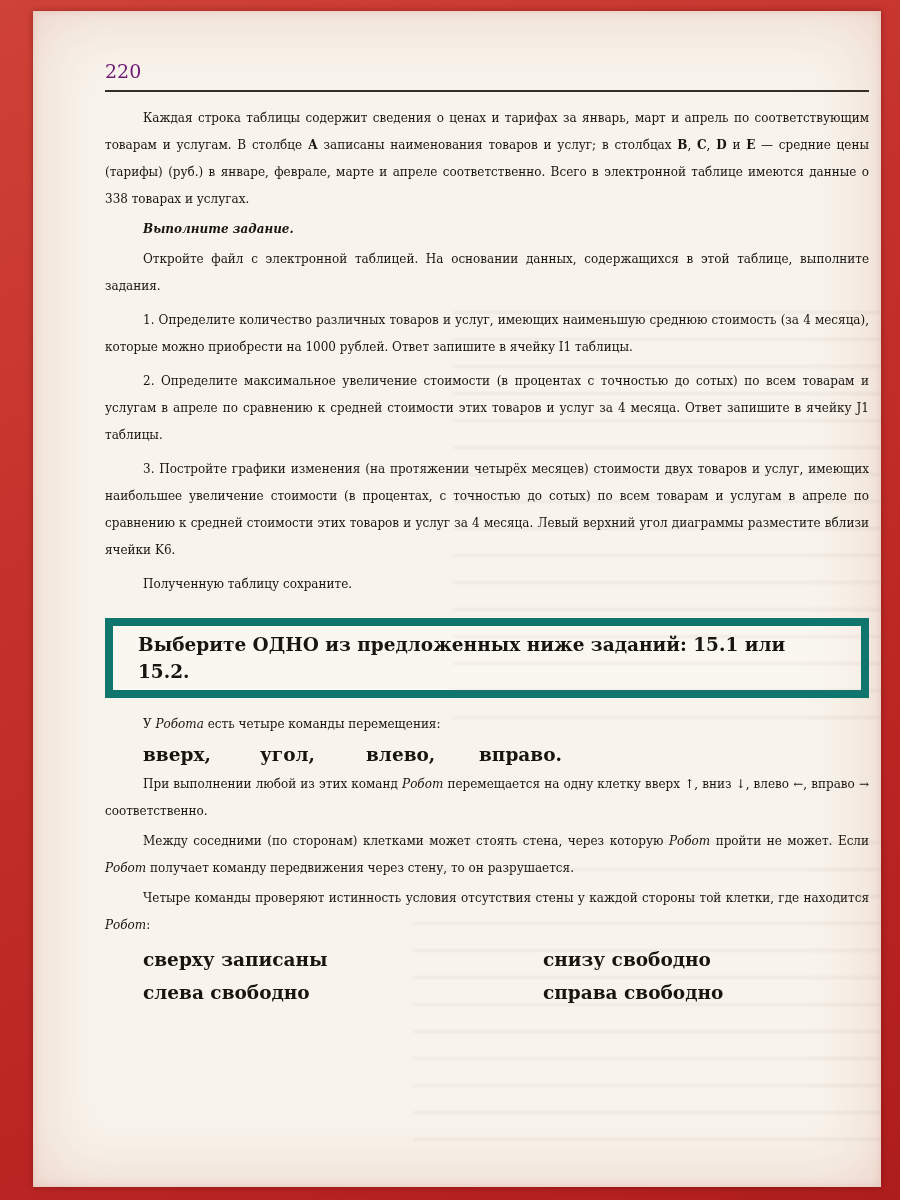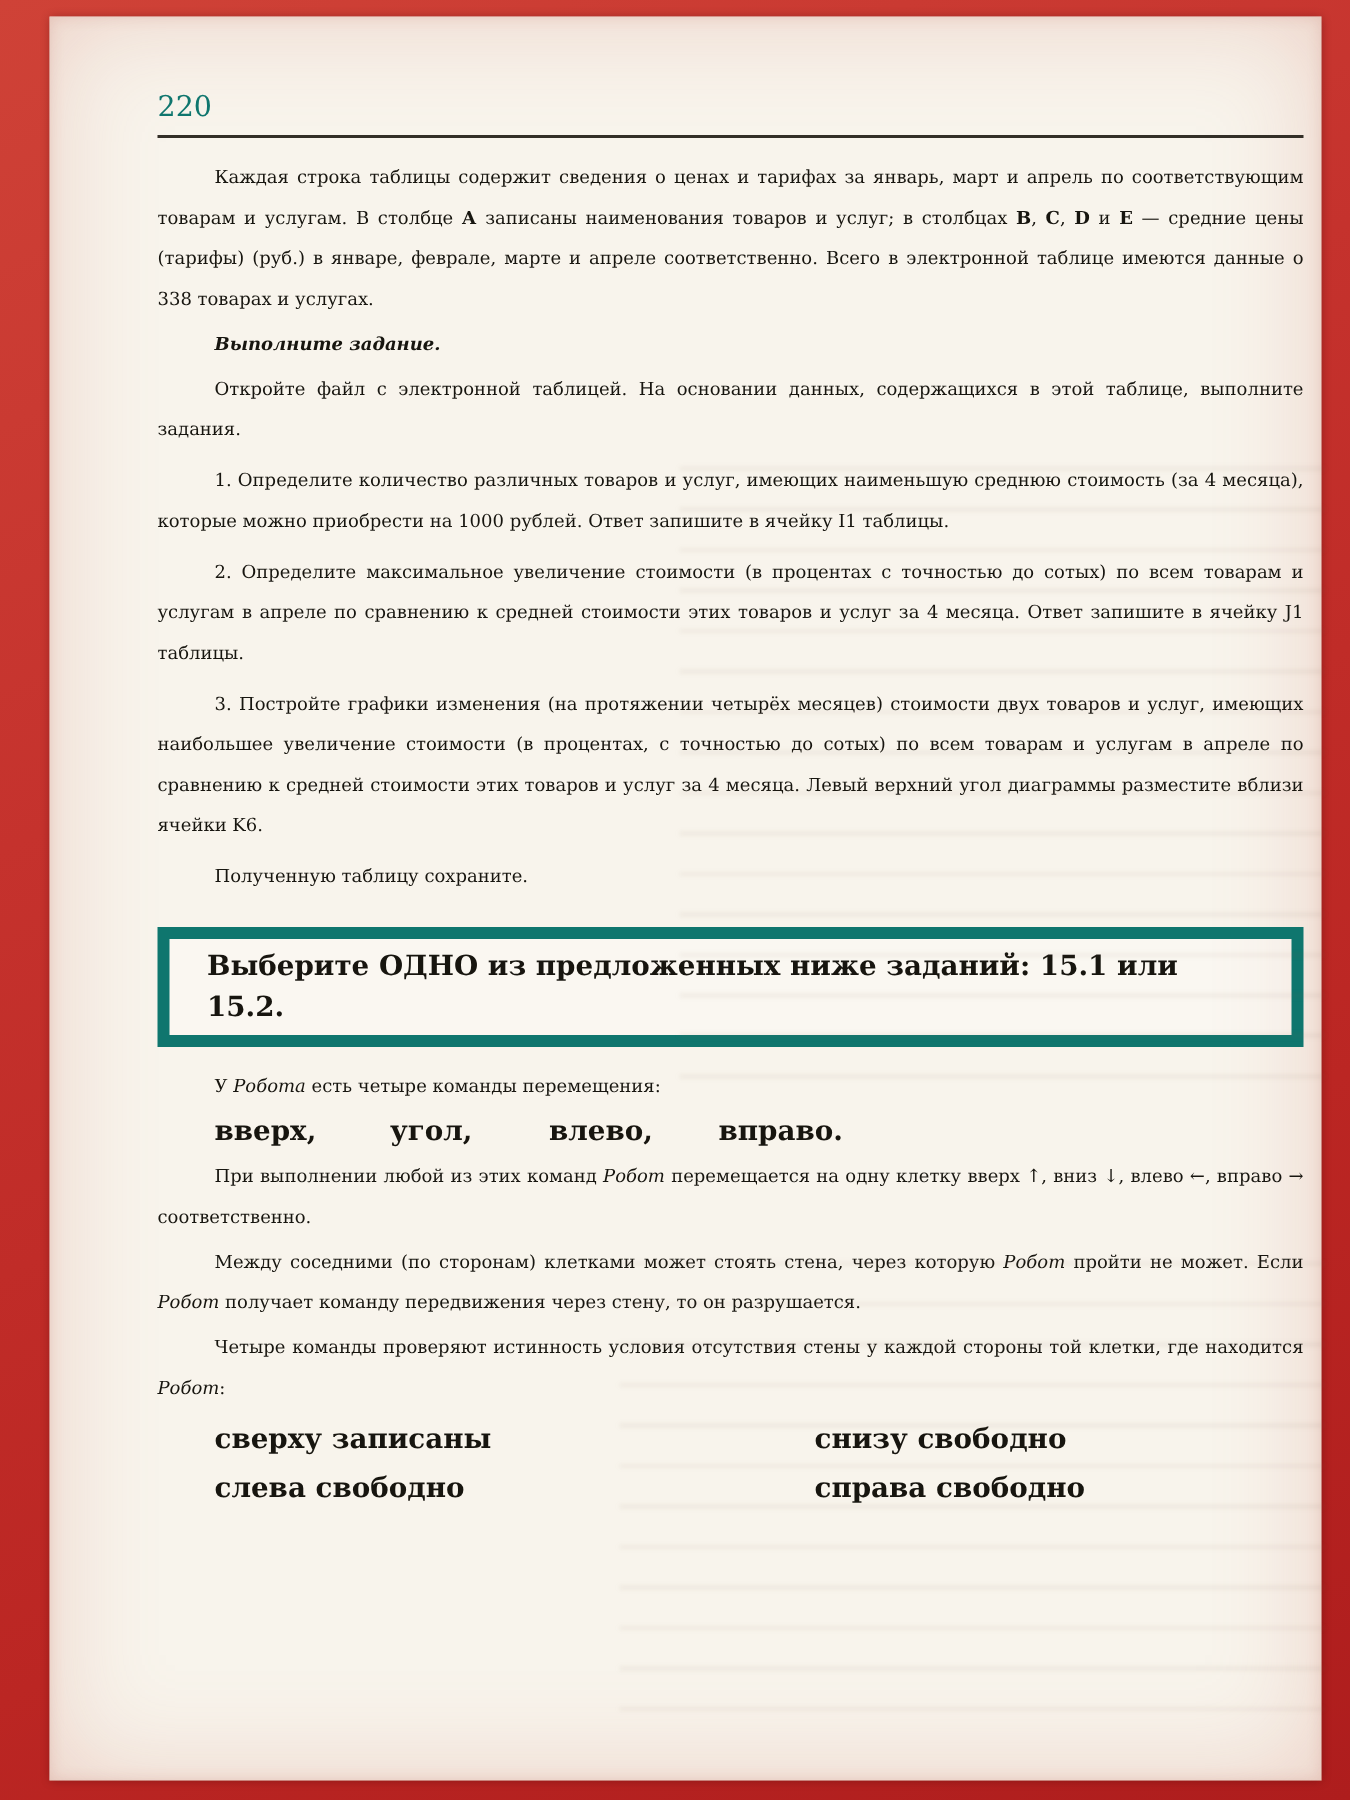--- a/index.html
+++ b/index.html
@@ -40,21 +40,21 @@
     filter: blur(1.3px);
   }
   .bleed-a { left: 420px; top: 300px; width: 430px; height: 420px; }
   .bleed-b { left: 380px; top: 830px; width: 470px; height: 320px; }
   .page-header {
     display: flex;
     justify-content: space-between;
     align-items: baseline;
     font-size: 19px;
     line-height: 24px;
-    color: #0f766e;
+    color: #701a75;
   }
   .rule {
     border: none;
     border-top: 2px solid #332f27;
     margin: 7px 0 13px 0;
   }
   .para {
     margin: 0 0 3px 0;
     text-align: justify;
     text-indent: 38px;

